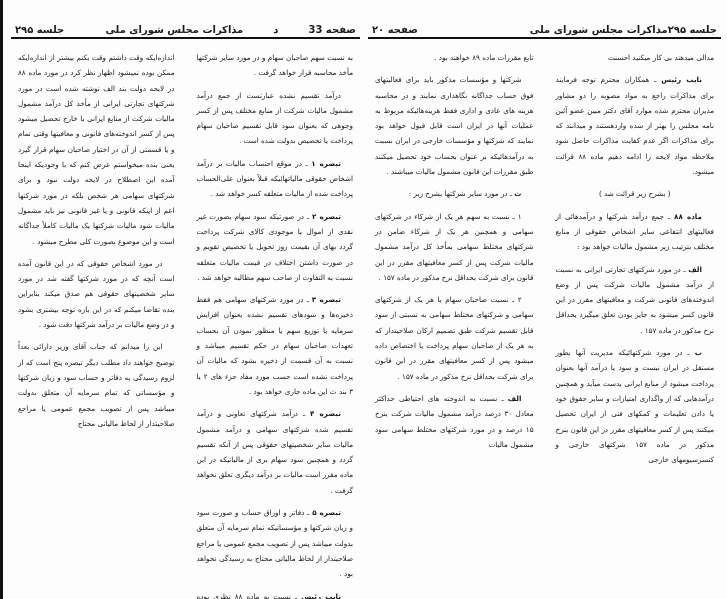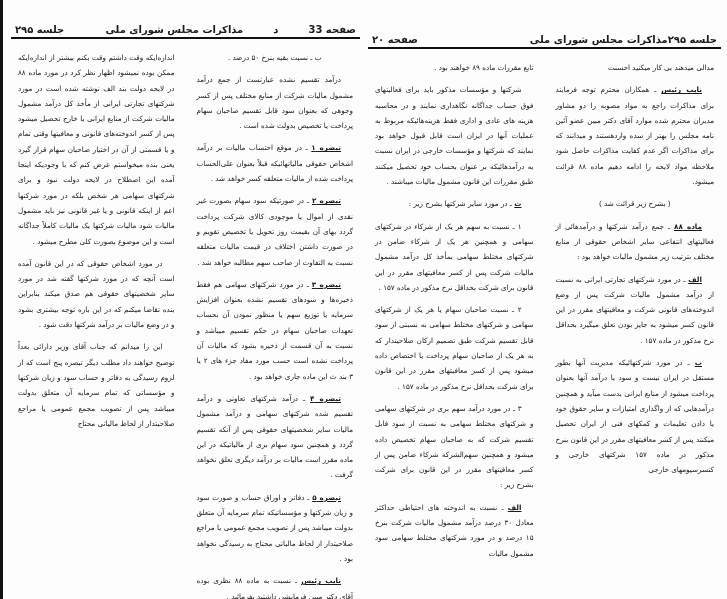--- a/index.html
+++ b/index.html
@@ -5,35 +5,35 @@
   html, body { margin:0; padding:0; }
   body {
     width:727px; height:599px; overflow:hidden;
     background:#fdfdfd;
     font-family:"DejaVu Sans", sans-serif;
     color:#1a1a1a;
     position:relative;
   }
   .spread { position:absolute; left:0; top:0; width:727px; height:599px; display:flex; flex-direction:row-reverse; }
   .page { position:relative; height:599px; box-sizing:border-box; }
-  .page.right { width:363px; padding:32px 6px 0 4px; }
+  .page.right { width:363px; padding:22px 6px 0 4px; }
   .page.left  { width:364px; padding:22px 4px 0 8px; border-left:3px solid #111; }
   .page.left::before { content:""; position:absolute; left:-6px; top:0; bottom:0; width:2px; background:#333; opacity:.5; }
   .header {
     display:flex; flex-direction:row-reverse; justify-content:space-between; align-items:flex-end;
     font-size:10px; font-weight:bold; direction:rtl;
     border-bottom:2px solid #111; padding:0 4px 2px 4px; height:13px;
   }
   .header .center { flex:1; }
   .cols { display:flex; flex-direction:row; direction:rtl; gap:8px; padding-top:4px; }
   .col { width:50%; direction:rtl; text-align:justify; font-size:7.2px; line-height:15.3px; font-family:"DejaVu Serif", serif; }
   .col p { margin:7px; }
   .col .ind { text-indent:12px; }
   .col .center { text-align:center; }
-  .col b { font-family:"DejaVu Sans", sans-serif; font-weight:bold;text-decoration:underline; }
+  .col b { font-family:"DejaVu Sans", sans-serif; font-weight:bold; }
 </style>
 </head>
 <body>
 
 <div class="spread">
 
   <div class="page right">
     <div class="header">
       <span>صفحه ۲۰</span>
       <span class="center">مذاکرات مجلس شورای ملی</span>
@@ -47,36 +47,35 @@
           <p class="ind"><b>ماده ۸۸</b> ـ <span>جمع درآمد شرکتها و درآمدهائی از فعالیتهای انتفاعی سایر اشخاص حقوقی از منابع مختلف بترتیب زیر مشمول مالیات خواهد بود :</span></p>
           <p class="ind"><b>الف</b> ـ <span>در مورد شرکتهای تجارتی ایرانی به نسبت از درآمد مشمول مالیات شرکت پس از وضع اندوخته‌های قانونی شرکت و معافیتهای مقرر در این قانون کسر میشود به جایز بودن تعلق میگیرد بحداقل نرخ مذکور در ماده ۱۵۷ .</span></p>
           <p class="ind"><b>ب</b> ـ <span>در مورد شرکتهائیکه مدیریت آنها بطور مستقل در ایران نیست و سود یا درآمد آنها بعنوان پرداخت میشود از منابع ایرانی بدست میآید و همچنین درآمدهایی که از واگذاری امتیازات و سایر حقوق خود یا دادن تعلیمات و کمکهای فنی از ایران تحصیل میکنند پس از کسر معافیتهای مقرر در این قانون بنرخ مذکور در ماده ۱۵۷ شرکتهای خارجی و کنسرسیومهای خارجی</span></p>
         </div>
       <div class="col">
           <p><span>تابع مقررات ماده ۸۹ خواهند بود .</span></p>
           <p class="ind"><span>شرکتها و مؤسسات مذکور باید برای فعالیتهای فوق حساب جداگانه نگاهداری نمایند و در محاسبه هزینه های عادی و اداری فقط هزینه‌هائیکه مربوط به عملیات آنها در ایران است قابل قبول خواهد بود نمایند که شرکتها و مؤسسات خارجی در ایران نسبت به درآمدهائیکه بر عنوان بحساب خود تحصیل میکنند طبق مقررات این قانون مشمول مالیات میباشند .</span></p>
           <p class="ind"><b>ث</b> ـ <span>در مورد سایر شرکتها بشرح زیر :</span></p>
           <p class="ind"><span>۱ ـ نسبت به سهم هر یک از شرکاء در شرکتهای سهامی و همچنین هر یک از شرکاء ضامن در شرکتهای مختلط سهامی بمأخذ کل درآمد مشمول مالیات شرکت پس از کسر معافیتهای مقرر در این قانون برای شرکت بحداقل نرخ مذکور در ماده ۱۵۷ .</span></p>
           <p class="ind"><span>۲ ـ نسبت صاحبان سهام یا هر یک از شرکتهای سهامی و شرکتهای مختلط سهامی به نسبتی از سود قابل تقسیم شرکت طبق تصمیم ارکان صلاحیتدار که به هر یک از صاحبان سهام پرداخت یا اختصاص داده میشود پس از کسر معافیتهای مقرر در این قانون برای شرکت بحداقل نرخ مذکور در ماده ۱۵۷ .</span></p>
-          <p class="ind"><span>۳ ـ در مورد درآمد سهم بری در شرکتهای سهامی و شرکتهای مختلط سهامی به نسبت از سود قابل تقسیم شرکت که به صاحبان سهام تخصیص داده میشود و همچنین سهم‌الشرکه شرکاء ضامن پس از کسر معافیتهای مقرر در این قانون برای شرکت بشرح زیر :</span></p>
           <p class="ind"><b>الف</b> ـ <span>نسبت به اندوخته های احتیاطی حداکثر معادل ۳۰ درصد درآمد مشمول مالیات شرکت بنرخ ۱۵ درصد و در مورد شرکتهای مختلط سهامی سود مشمول مالیات</span></p>
         </div>
     </div>
   </div>
 
   <div class="page left">
     <div class="header">
       <span>جلسه ۲۹۵</span>
       <span class="center">مذاکرات مجلس شورای ملی</span>
       <span style="margin:0 30px;">د</span>
       <span>صفحه 33</span>
     </div>
     <div class="cols">
       <div class="col">
-          <p class="center"><span>ب ـ نسبت بقیه بنرخ ۵۰ درصد .</span></p>
+          <p><span>به نسبت سهم صاحبان سهام و در مورد سایر شرکتها مأخذ محاسبه قرار خواهد گرفت .</span></p>
           <p class="ind"><span>درآمد تقسیم نشده عبارتست از جمع درآمد مشمول مالیات شرکت از منابع مختلف پس از کسر وجوهی که بعنوان سود قابل تقسیم صاحبان سهام پرداخت یا تخصیص بدولت شده است .</span></p>
           <p class="ind"><b>تبصره ۱</b> ـ <span>در موقع احتساب مالیات بر درآمد اشخاص حقوقی مالیاتهائیکه قبلاً بعنوان علی‌الحساب پرداخت شده از مالیات متعلقه کسر خواهد شد .</span></p>
           <p class="ind"><b>تبصره ۲</b> ـ <span>در صورتیکه سود سهام بصورت غیر نقدی از اموال یا موجودی کالای شرکت پرداخت گردد بهای آن بقیمت روز تحویل یا تخصیص تقویم و در صورت داشتن اختلاف در قیمت مالیات متعلقه نسبت به التفاوت از صاحب سهم مطالبه خواهد شد .</span></p>
           <p class="ind"><b>تبصره ۳</b> ـ <span>در مورد شرکتهای سهامی هم فقط ذخیره‌ها و سودهای تقسیم نشده بعنوان افزایش سرمایه یا توزیع سهم یا منظور نمودن آن بحساب تعهدات صاحبان سهام در حکم تقسیم میباشد و نسبت به آن قسمت از ذخیره بشود که مالیات آن پرداخت نشده است حسب مورد مفاد جزء های ۲ یا ۳ بند ث این ماده جاری خواهد بود .</span></p>
           <p class="ind"><b>تبصره ۴</b> ـ <span>درآمد شرکتهای تعاونی و درآمد تقسیم شده شرکتهای سهامی و درآمد مشمول مالیات سایر شخصیتهای حقوقی پس از آنکه تقسیم گردد و همچنین سود سهام بری از مالیاتیکه در این ماده مقرر است مالیات بر درآمد دیگری تعلق نخواهد گرفت .</span></p>
           <p class="ind"><b>تبصره ۵</b> ـ <span>دفاتر و اوراق حساب و صورت سود و زیان شرکتها و مؤسساتیکه تمام سرمایه آن متعلق بدولت میباشد پس از تصویب مجمع عمومی یا مراجع صلاحیتدار از لحاظ مالیاتی محتاج به رسیدگی نخواهد بود .</span></p>
           <p class="ind"><b>نایب رئیس</b> ـ <span>نسبت به ماده ۸۸ نظری بوده آقای دکتر مبین فرمایشی داشتید بفرمائید .</span></p>
         </div>
       <div class="col">
           <p><span>اندازه‌ایکه وقت داشتم وقت بکنم بیشتر از اندازه‌ایکه ممکن بوده نمیشود اظهار نظر کرد در مورد ماده ۸۸ در لایحه دولت بند الف نوشته شده است در مورد شرکتهای تجارتی ایرانی از مأخذ کل درآمد مشمول مالیات شرکت از منابع ایرانی یا خارج تحصیل میشود پس از کسر اندوخته‌های قانونی و معافیتها وقتی تمام و یا قسمتی از آن در اختیار صاحبان سهام قرار گیرد یعنی بنده میخواستم عرض کنم که با وجودیکه اینجا آمده این اصطلاح در لایحه دولت نبود و برای شرکتهای سهامی هر شخص بلکه در مورد شرکتها اعم از اینکه قانونی و یا غیر قانونی نیز باید مشمول مالیات شود مالیات شرکتها یک مالیات کاملاً جداگانه است و این موضوع بصورت کلی مطرح میشود .</span></p>

